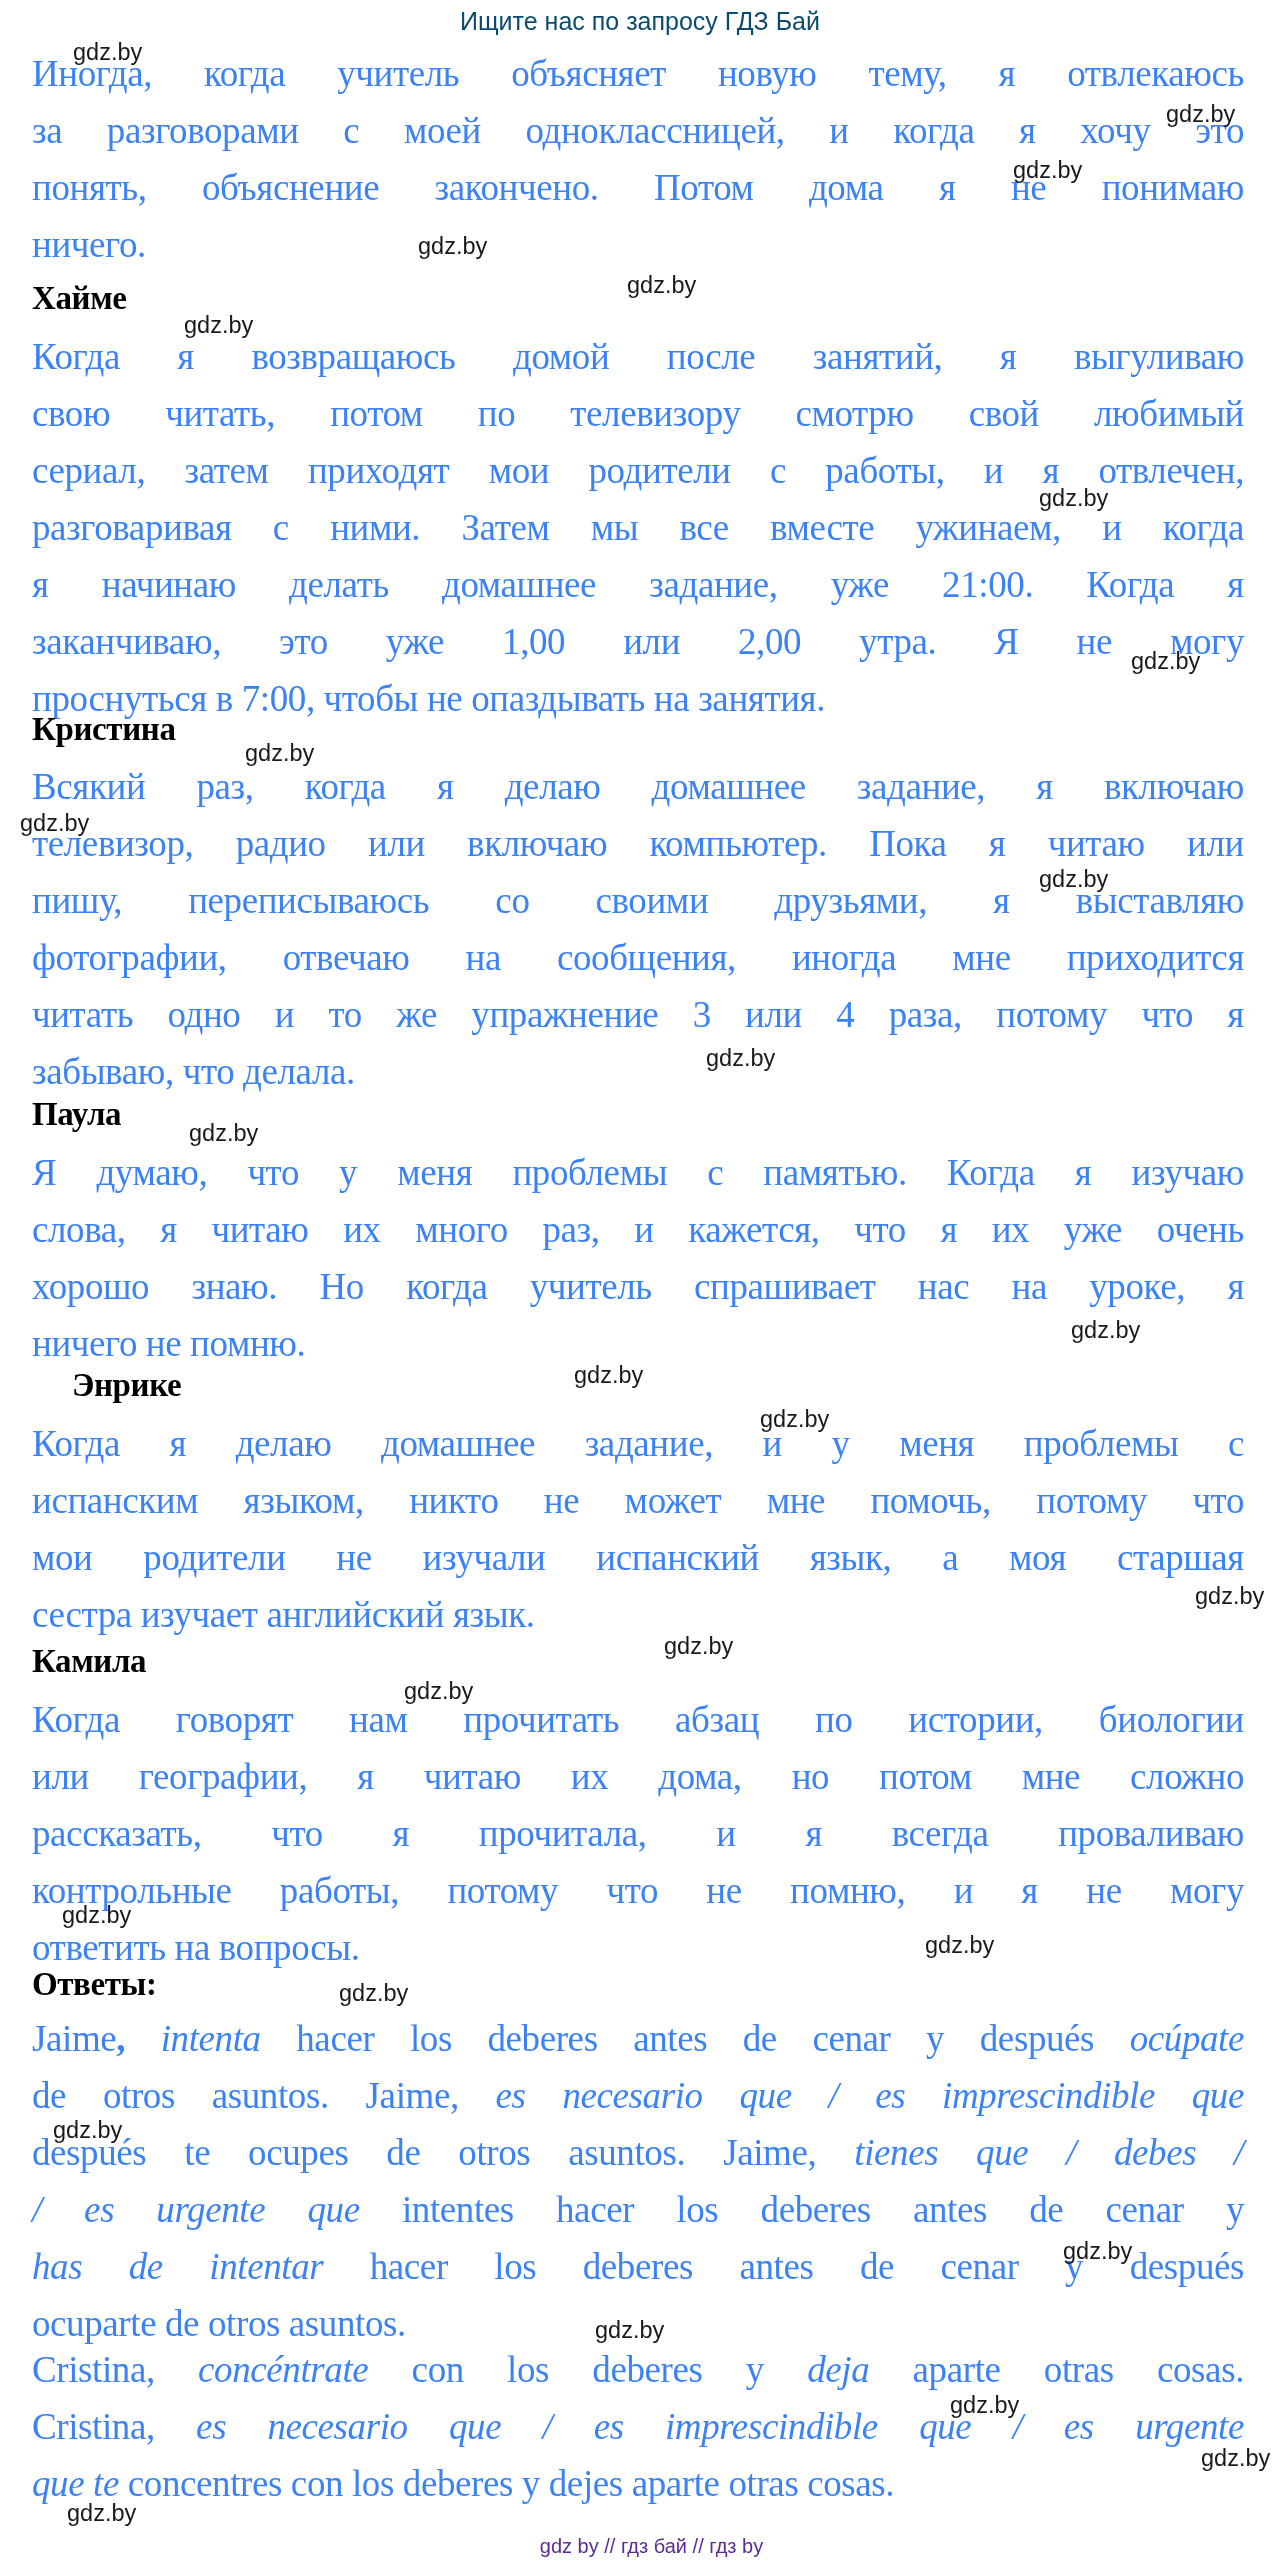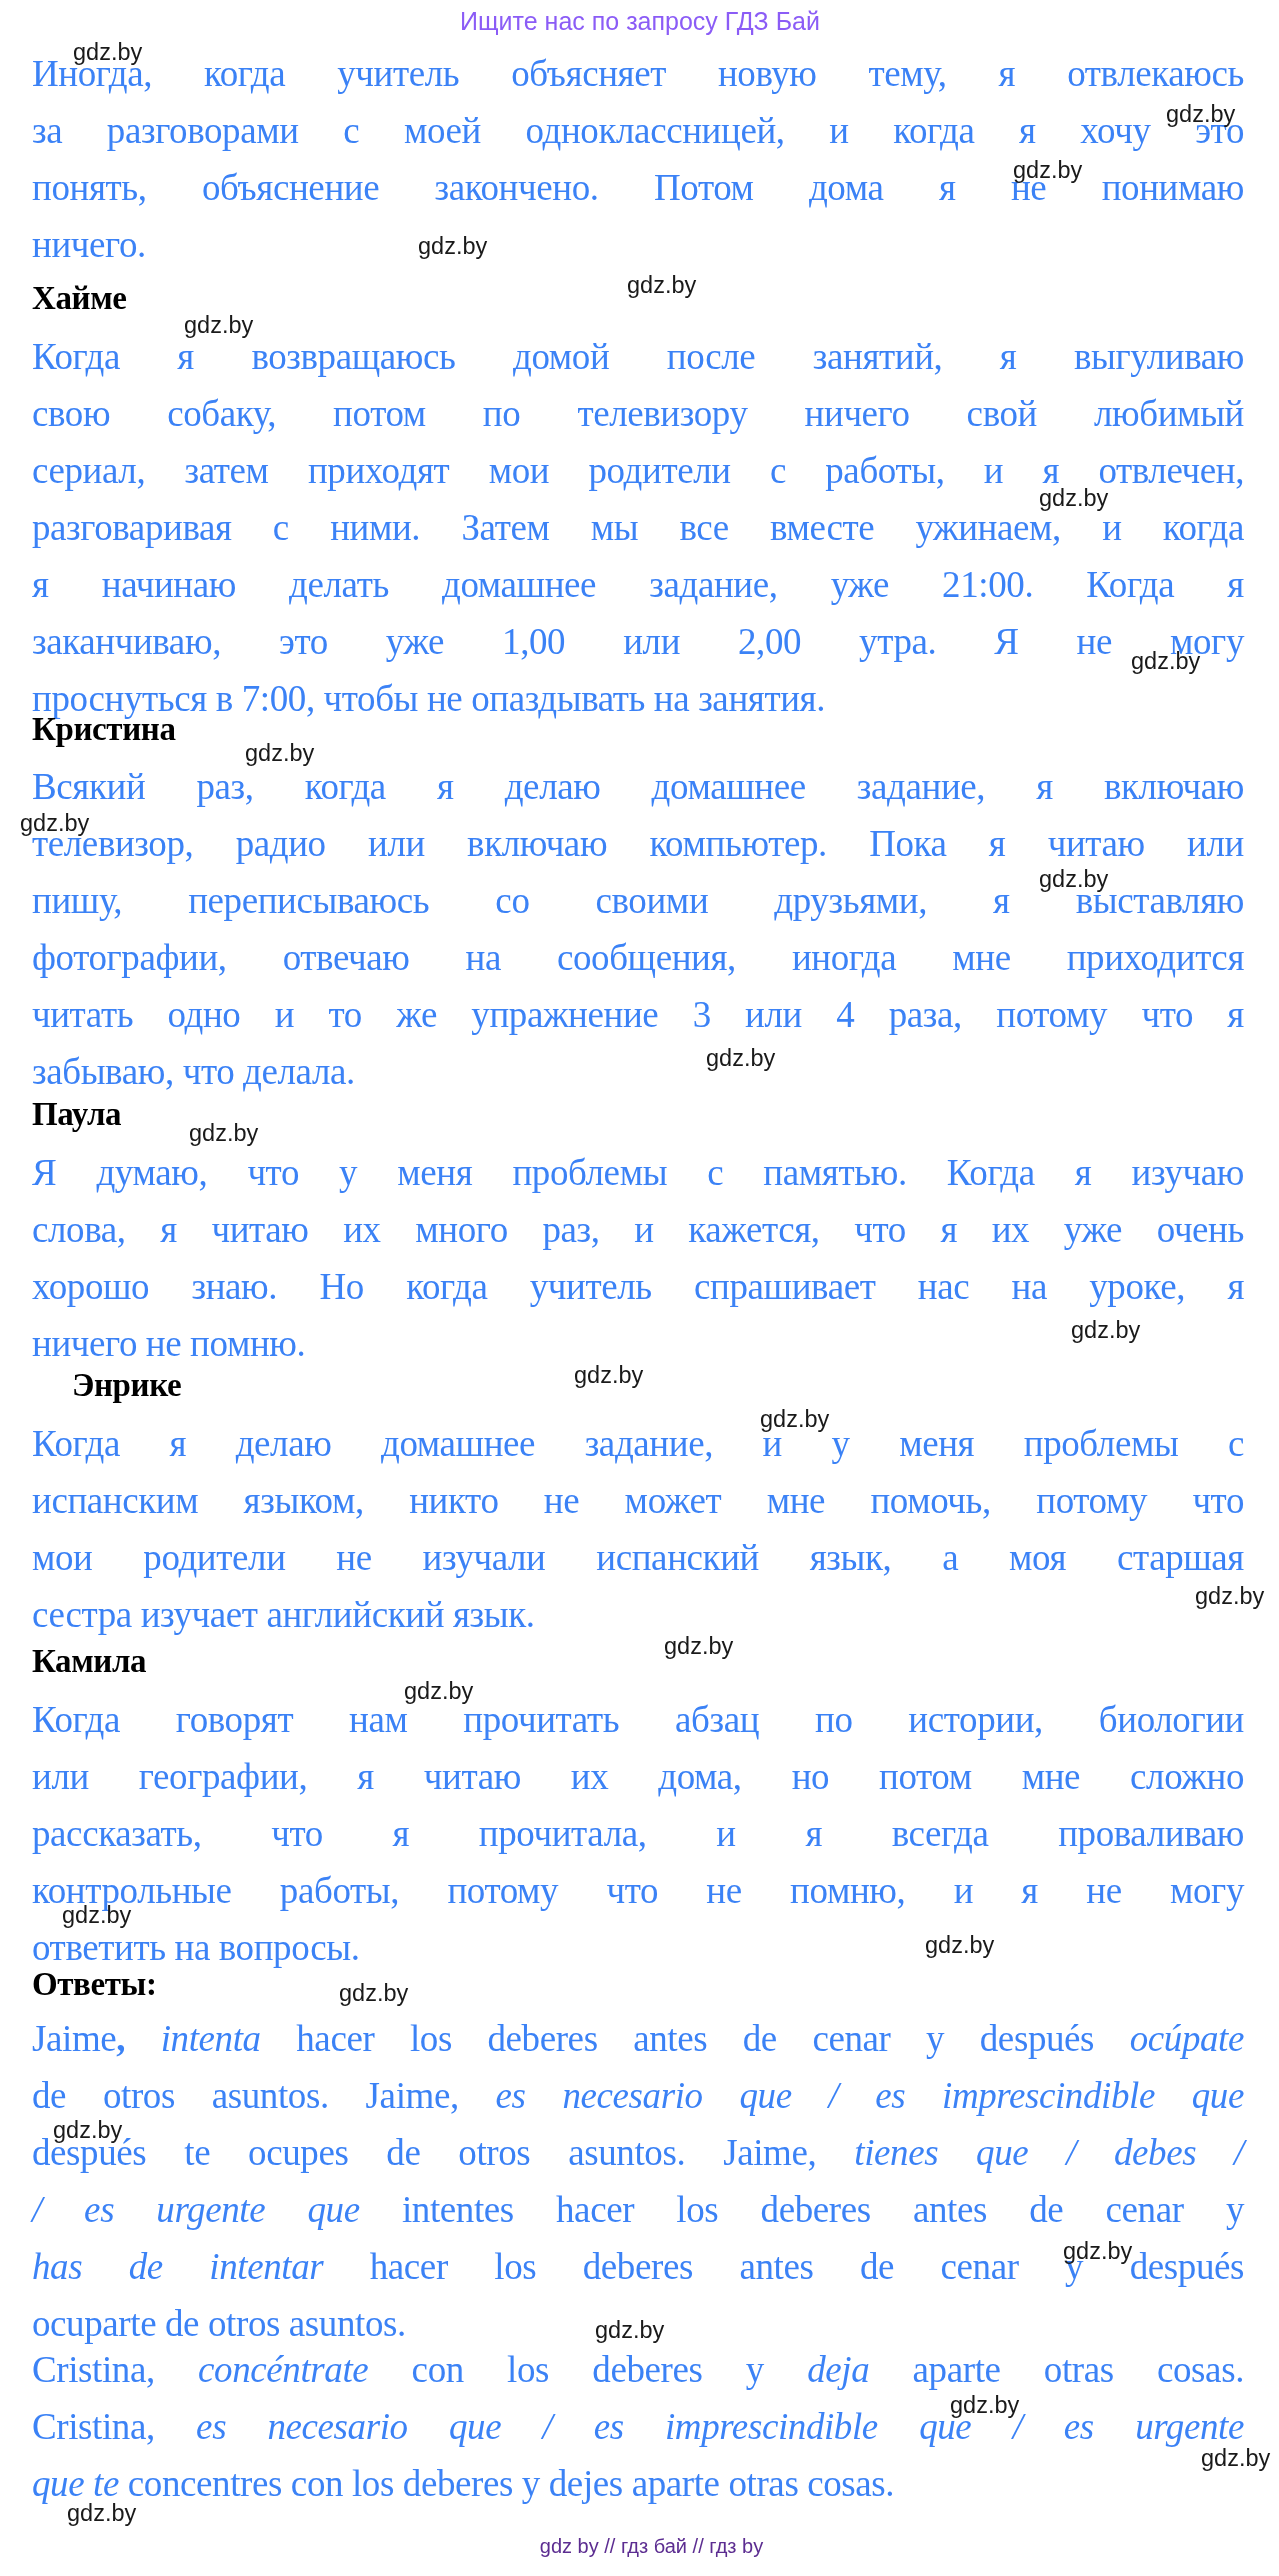--- a/index.html
+++ b/index.html
@@ -64,33 +64,33 @@
   .sec-h-kamila          { top: 1643px; }
   .sec-p-kamila          { top: 1691px; }
   .sec-h-otvety          { top: 1966px; }
   .sec-p-answer-jaime    { top: 2010px; }
   .sec-p-answer-cristina { top: 2341px; }
 </style>
 </head>
 <body>
 
 <div class="page">
-  <div class="site-header" style="color: #8b5cf6;">Ищите нас по запросу ГДЗ Бай</div>
+  <div class="site-header" style="color: #0c4a6e;">Ищите нас по запросу ГДЗ Бай</div>
 
   <div id="doc-body">
       <div class="paragraph sec-intro">
         <div class="line">Иногда, когда учитель объясняет новую тему, я отвлекаюсь</div>
         <div class="line">за разговорами с моей одноклассницей, и когда я хочу это</div>
         <div class="line">понять, объяснение закончено. Потом дома я не понимаю</div>
         <div class="line last">ничего.</div>
       </div>
       <h2 class="heading sec-h-jaime">Хайме</h2>
       <div class="paragraph sec-p-jaime">
         <div class="line">Когда я возвращаюсь домой после занятий, я выгуливаю</div>
-        <div class="line">свою собаку, потом по телевизору ничего свой любимый</div>
+        <div class="line">свою читать, потом по телевизору смотрю свой любимый</div>
         <div class="line">сериал, затем приходят мои родители с работы, и я отвлечен,</div>
         <div class="line">разговаривая с ними. Затем мы все вместе ужинаем, и когда</div>
         <div class="line">я начинаю делать домашнее задание, уже 21:00. Когда я</div>
         <div class="line">заканчиваю, это уже 1,00 или 2,00 утра. Я не могу</div>
         <div class="line last">проснуться в 7:00, чтобы не опаздывать на занятия.</div>
       </div>
       <h2 class="heading sec-h-kristina">Кристина</h2>
       <div class="paragraph sec-p-kristina">
         <div class="line">Всякий раз, когда я делаю домашнее задание, я включаю</div>
         <div class="line">телевизор, радио или включаю компьютер. Пока я читаю или</div>

